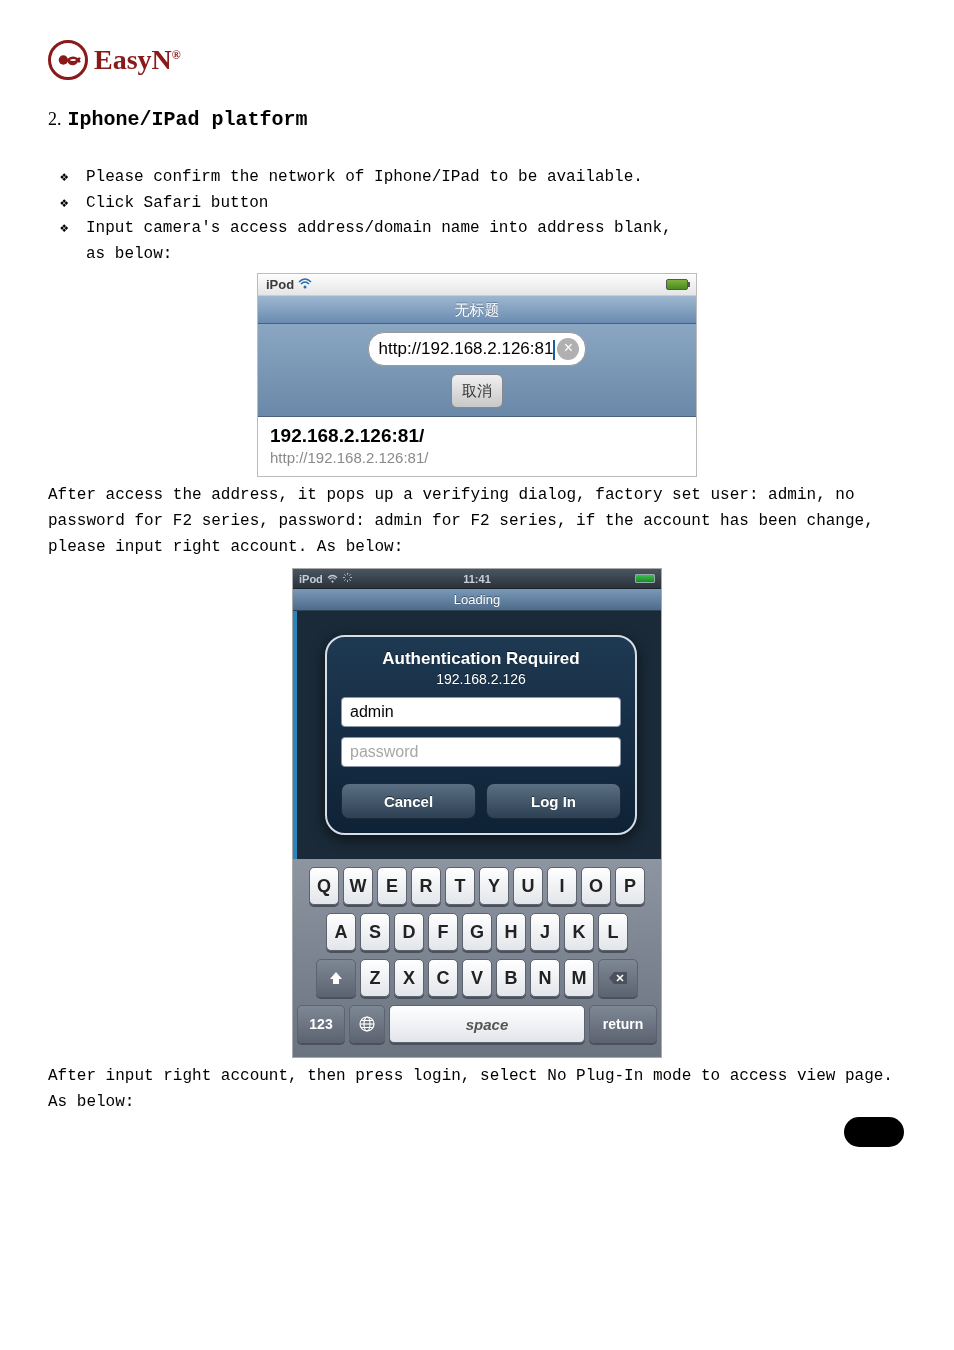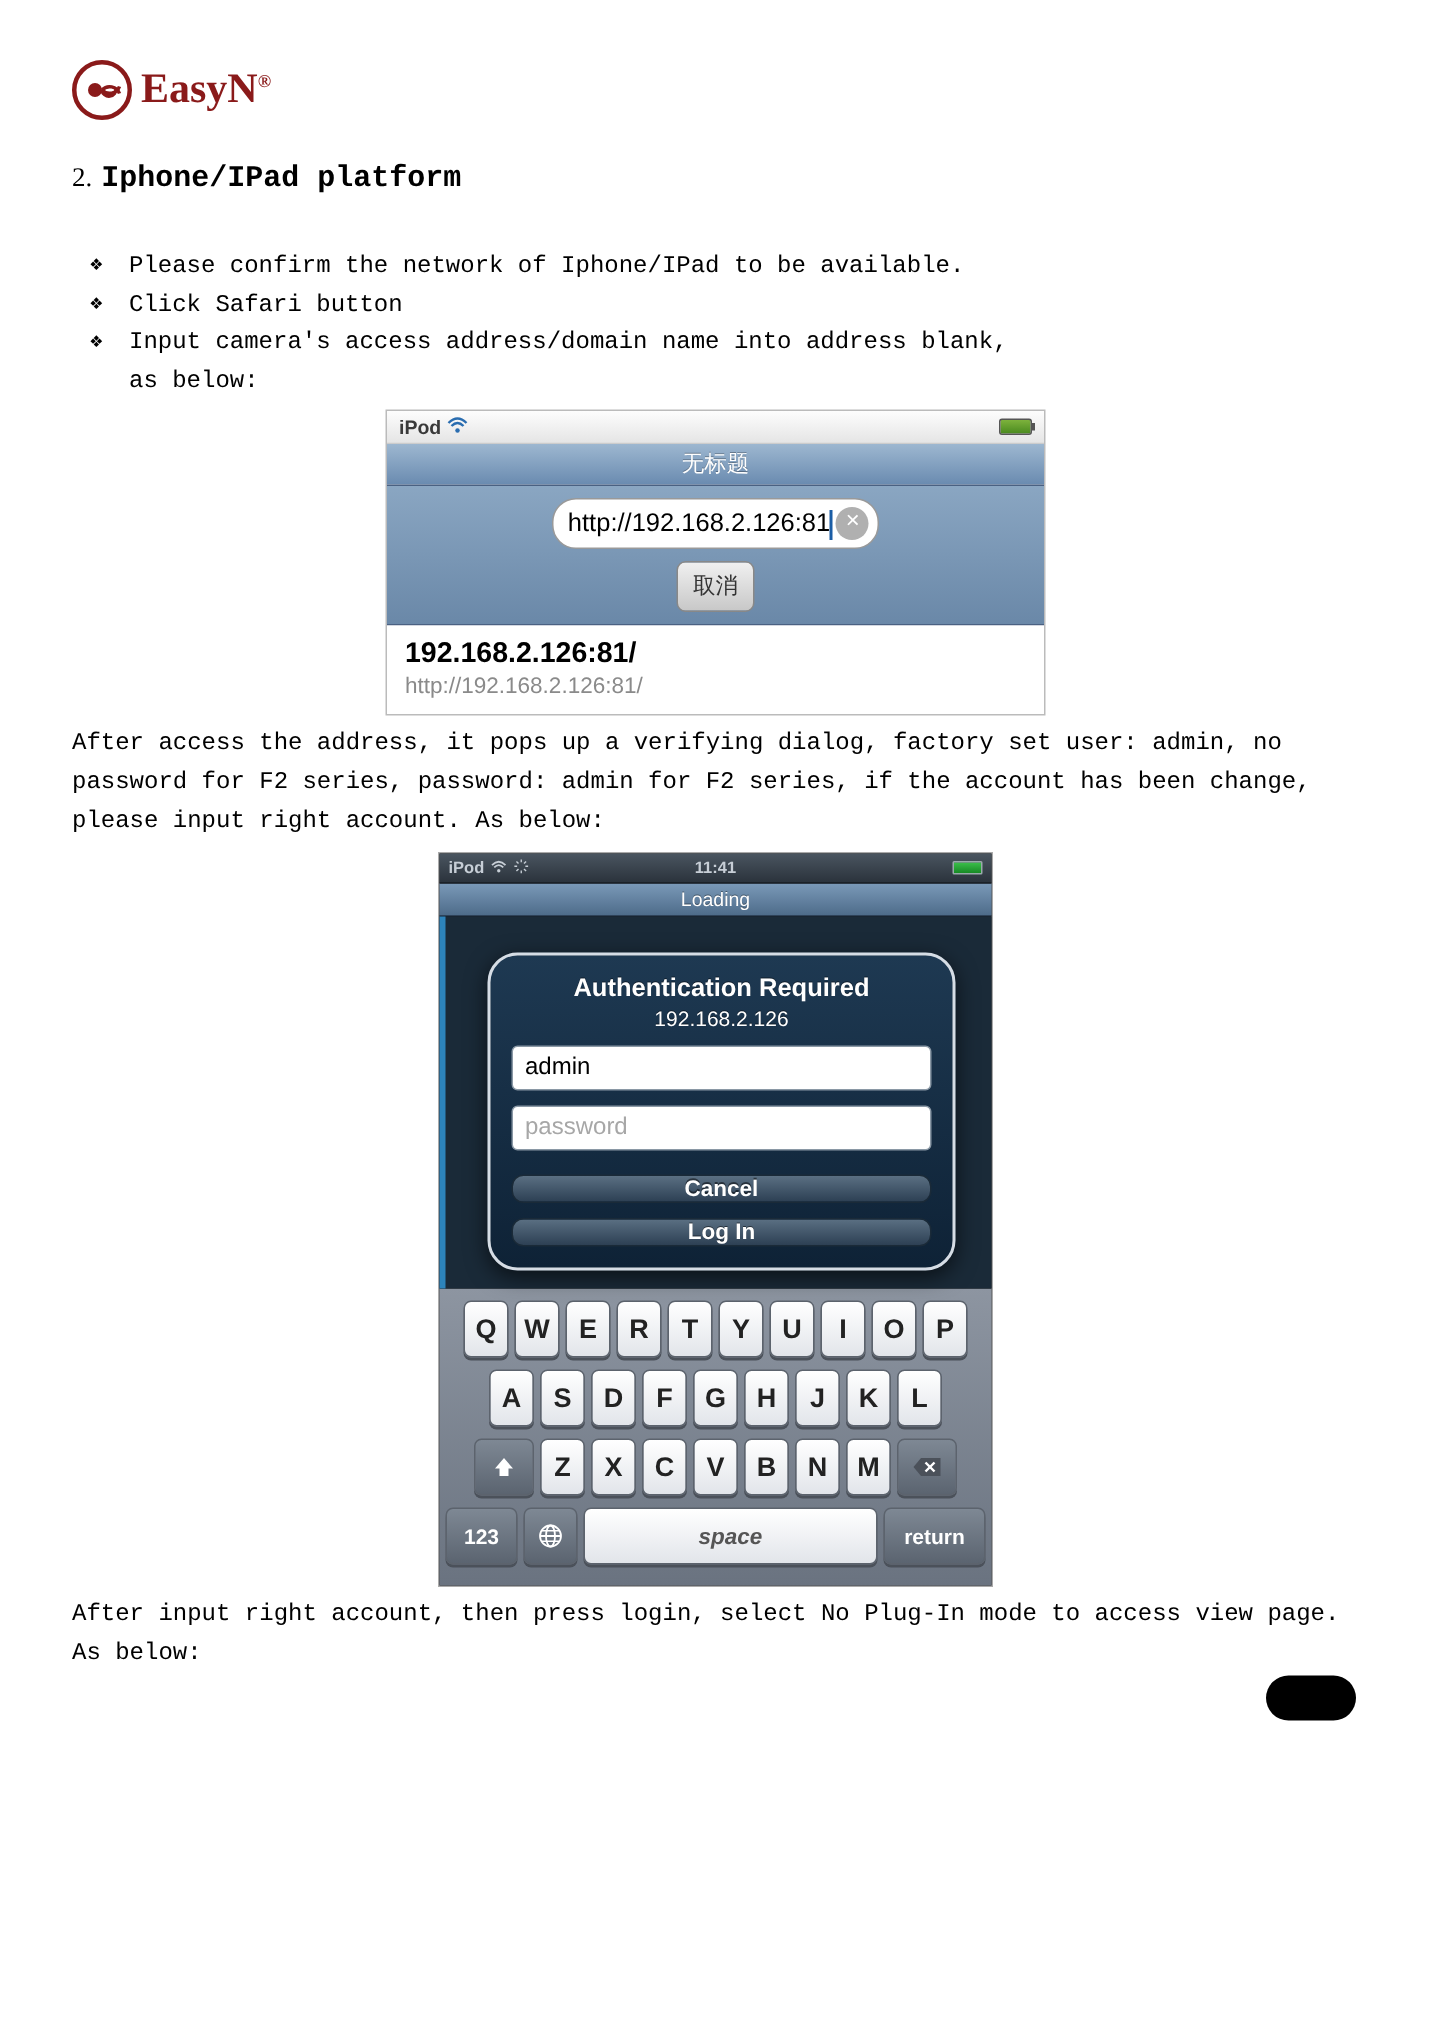--- a/index.html
+++ b/index.html
@@ -211,21 +211,21 @@
     color:#fff; text-align:center; font-size:14px; margin-top:2px;
     text-shadow:0 -1px 0 rgba(0,0,0,0.5);
   }
   .shot2-dialog input.dlg-field {
     width:100%; height:30px; border:1px solid #8a98a5;
     background:#fff; border-radius:4px; margin-top:10px;
     padding:0 8px; font-size:16px; font-family:inherit;
   }
   .shot2-dialog input.dlg-field::placeholder { color:#a7a7a7; }
   .shot2-dialog .dlg-buttons {
-    display:flex; gap:10px; margin-top:16px;flex-direction:column;
+    display:flex; gap:10px; margin-top:16px;
   }
   .shot2-dialog .dlg-btn {
     flex:1; height:36px;
     background: linear-gradient(#5a6f82,#2d4054);
     border:1px solid #1a2a38;
     border-radius:8px;
     color:#fff; font-weight:bold; font-size:15px;
     text-shadow:0 -1px 0 rgba(0,0,0,0.5);
   }
   .shot2-kbd {

